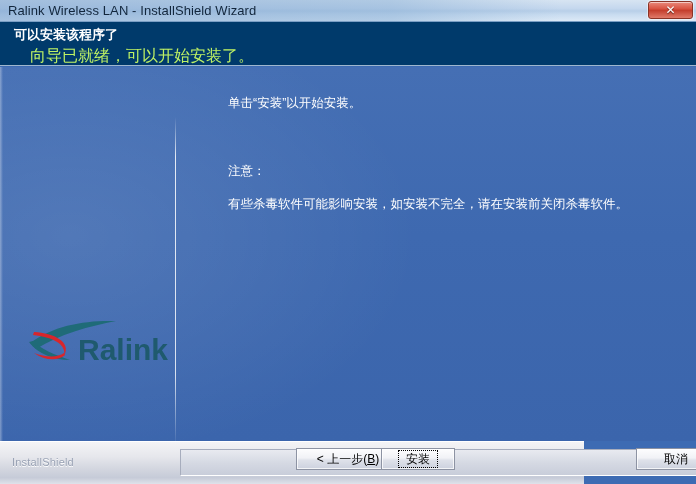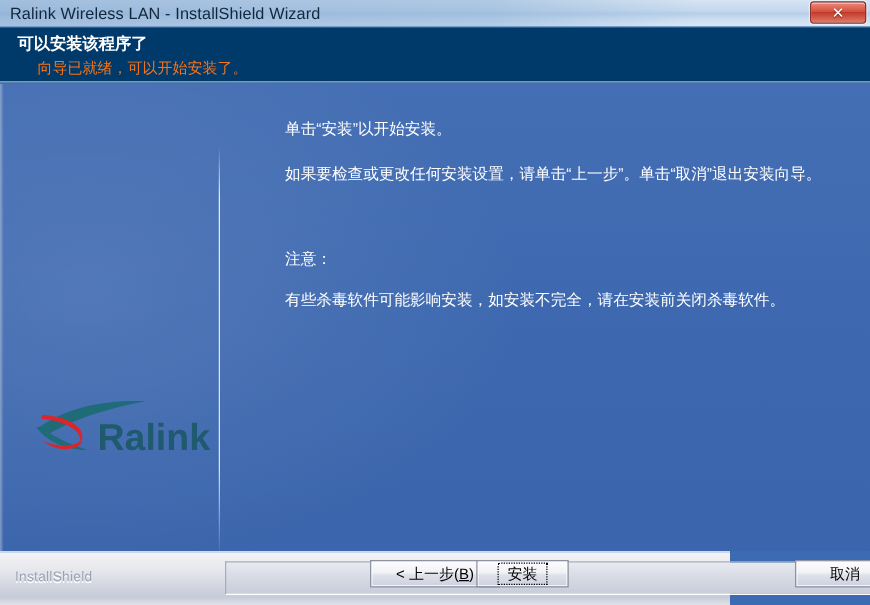--- a/index.html
+++ b/index.html
@@ -102,22 +102,22 @@
     position: absolute;
     left: 14px; top: 4px;
     font-size: 13px;
     font-weight: bold;
     color: #ffffff;
     white-space: nowrap;
   }
   .header-sub {
     position: absolute;
     left: 30px; top: 24px;
-    font-size: 12px;
-    color: #f97316;
+    font-size: 16px;
+    color: #bef264;
     white-space: nowrap;
   }
 
   
   .body-area {
     position: absolute;
     left: 0; top: 67px;
     width: 696px;
     height: 374px;
     background:
@@ -260,21 +260,20 @@
 
         <path d="M10 22 C 30 23, 48 32, 40 46 C 43 34, 28 27, 9 25 Z" fill="#d8262c"></path>
         <path d="M41 45 C 33 52, 20 50, 10 43 C 21 47, 33 48, 40 43 Z" fill="#d8262c"></path>
 
         <text x="54" y="50" font-family="'Liberation Sans', sans-serif" font-size="30" font-weight="bold" fill="#1f5a6e">Ralink</text>
       </svg>
     </div>
 
     <div class="content">
       <p class="para">单击“安装”以开始安装。</p>
-      <p class="para">如果要检查或更改任何安装设置，请单击“上一步”。单击“取消”退出安装向导。</p>
       <div class="spacer-lg"></div>
       <p class="para note-head">注意：</p>
       <p class="para">有些杀毒软件可能影响安装，如安装不完全，请在安装前关闭杀毒软件。</p>
     </div>
   </div>
 
   <div class="footer">
     <div class="button-strip"></div>
     <div class="footer-brand">InstallShield</div>
   </div>

